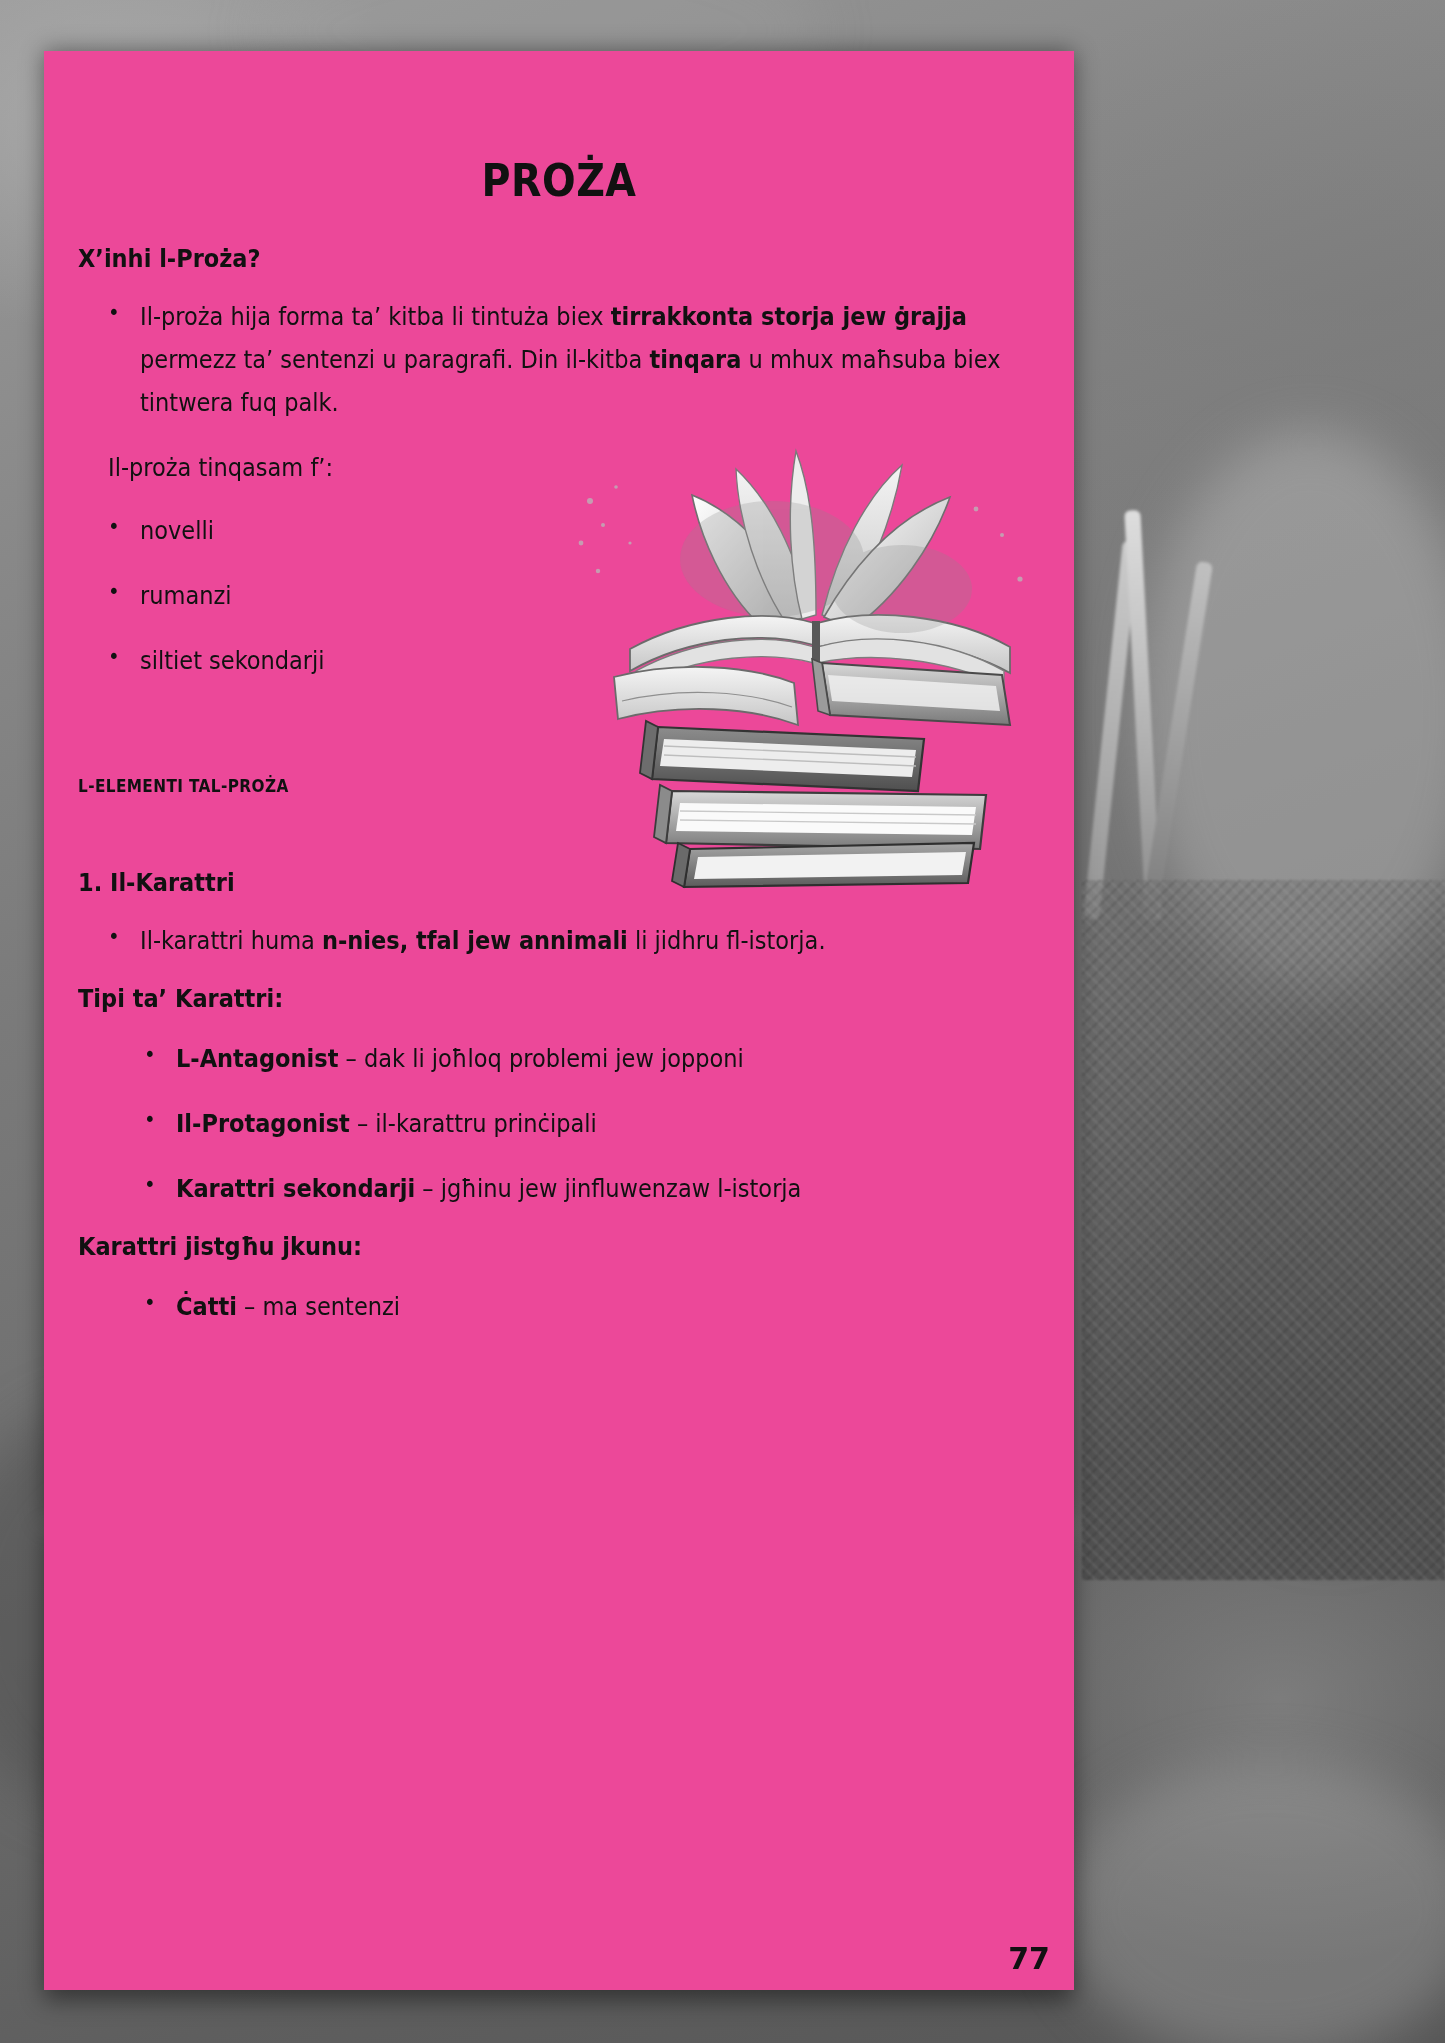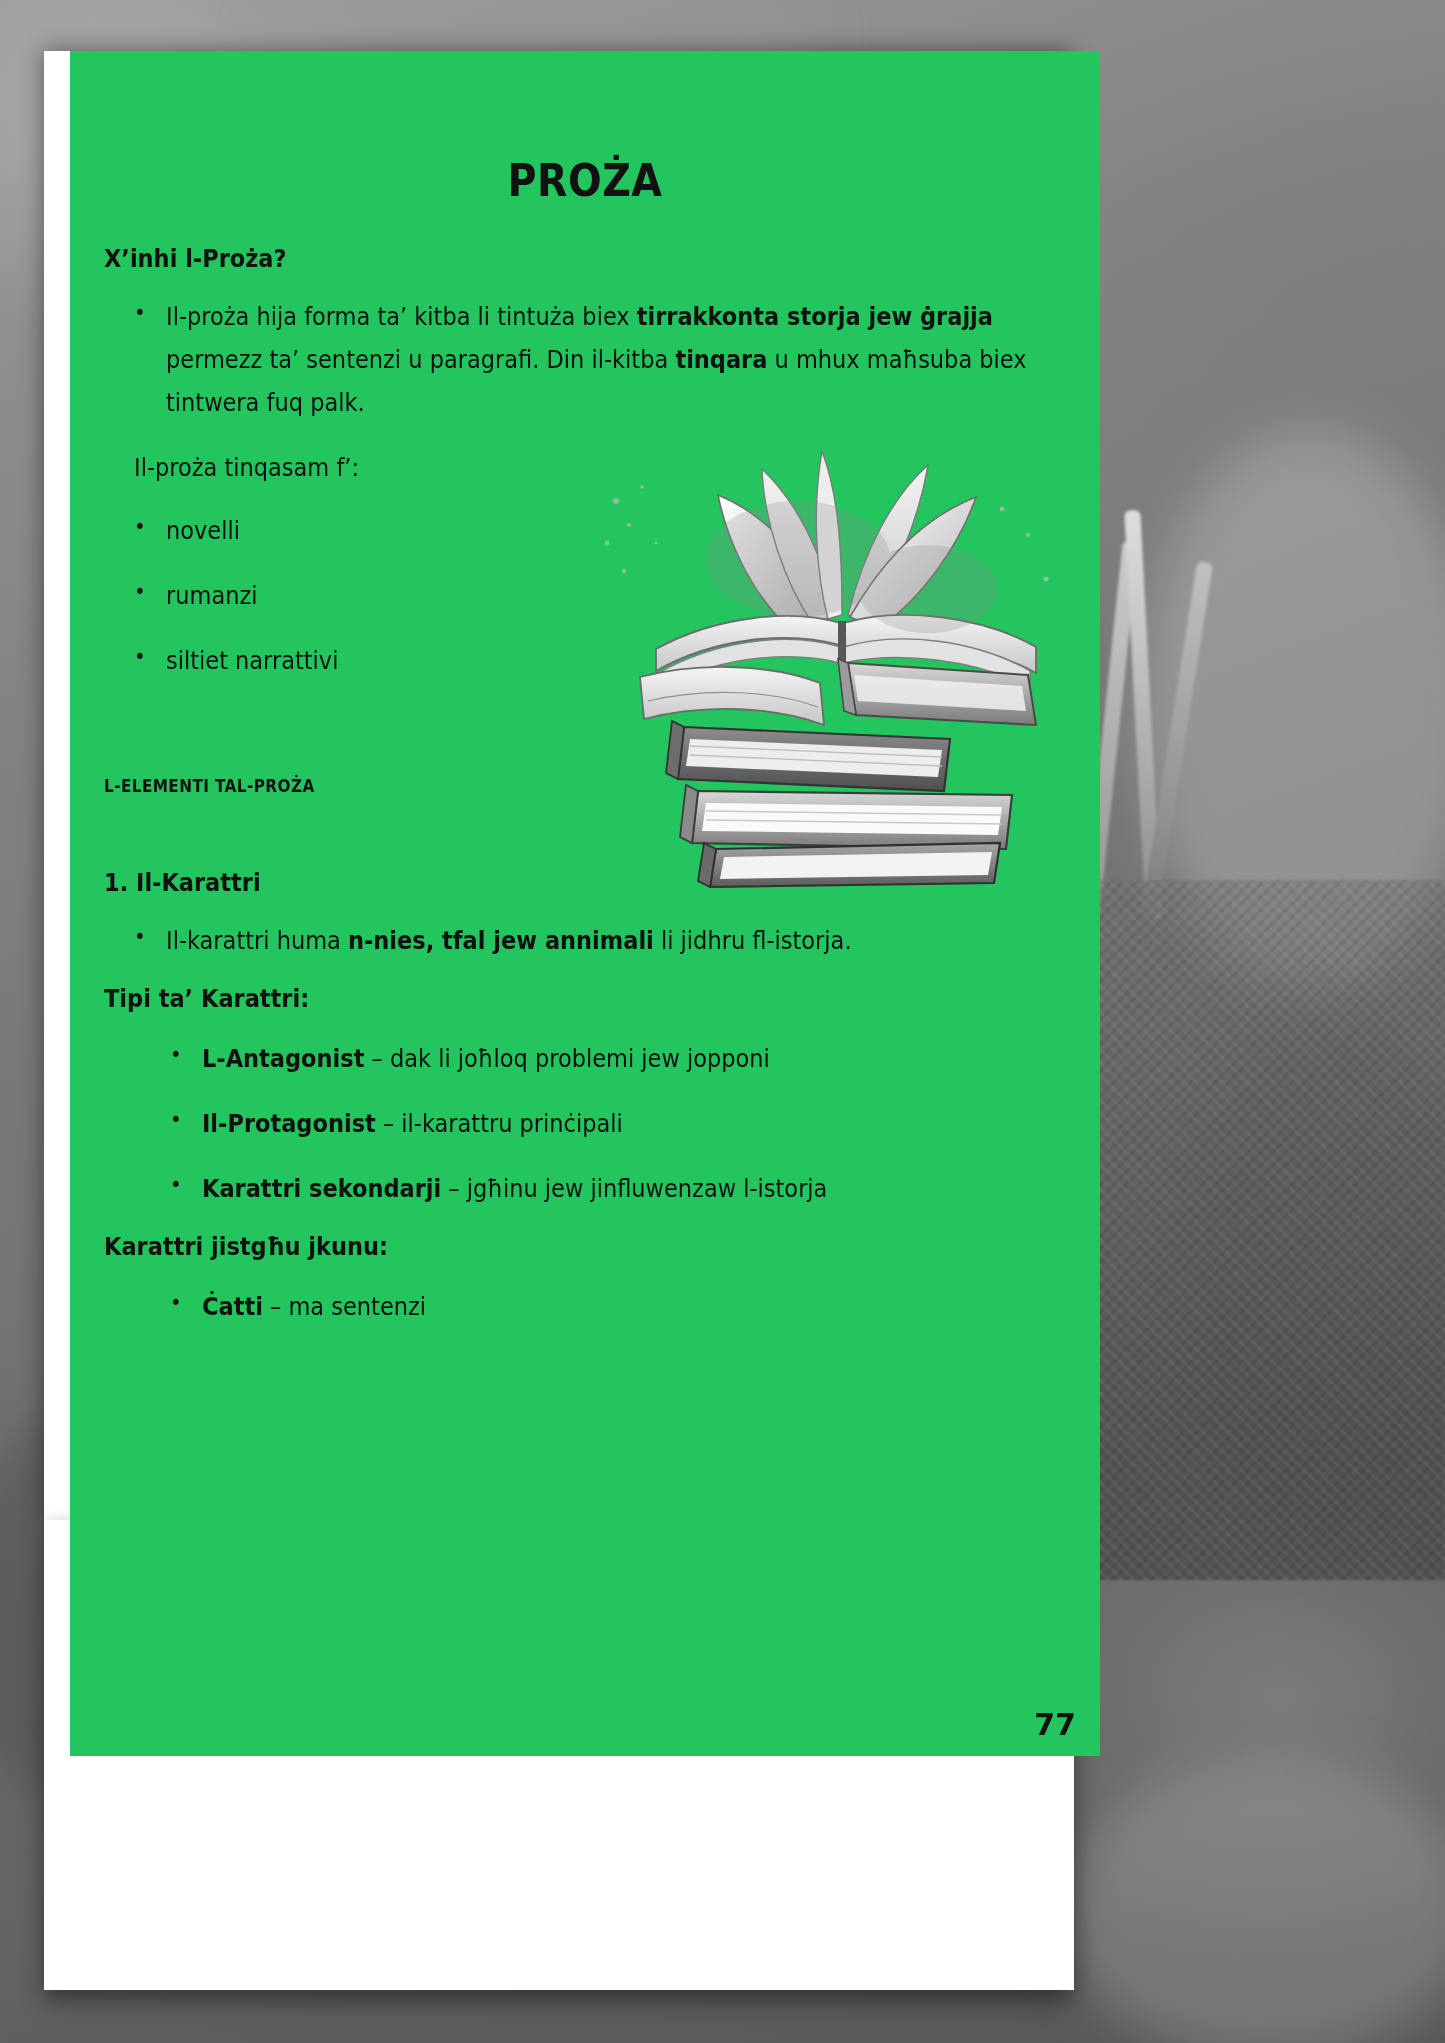--- a/index.html
+++ b/index.html
@@ -65,26 +65,25 @@
     position: absolute;
     left: 44px; top: 1520px;
     width: 1030px; height: 470px;
     background: #ffffff;
     box-shadow: 0 10px 22px rgba(0,0,0,0.45);
   }
 
   #page {
     position: absolute;
     left: 44px; top: 51px;
-    width: 1030px; height: 1705px;
-    background: #22c55e;
+    width: 1030px; height: 1939px;
+    background: #ec4899;
     color: #111;
     font-family: "DejaVu Sans Condensed", "Liberation Sans Narrow", "Liberation Sans", sans-serif;
     overflow: hidden;
-    margin-left: 26px;
   }
 
   
   #title {
     text-align: center;
     font-size: 44px;
     font-weight: 700;
     letter-spacing: 0.5px;
     margin-top: 104px;
   }
@@ -184,21 +183,21 @@
           <span>Il-proża hija forma ta’ kitba li tintuża biex </span><span class="txt-bold">tirrakkonta storja jew ġrajja</span><span> permezz ta’ sentenzi u paragrafi. Din il-kitba </span><span class="txt-bold">tinqara</span><span> u mhux maħsuba biex tintwera fuq palk.</span>
         </span>
       </li>
     </ul>
 
     <div class="para" style="padding-left:30px; margin-top:4px">Il-proża tinqasam f’:</div>
 
     <ul class="bl" style="margin-top:20px">
       <li>novelli</li>
       <li>rumanzi</li>
-      <li>siltiet narrattivi</li>
+      <li>siltiet sekondarji</li>
     </ul>
 
     <div class="sec-gap-lg"></div>
 
     <div class="h-caps">L-ELEMENTI TAL-PROŻA</div>
 
     <div class="sec-gap-lg"></div>
 
     <div class="h-bold" style="margin-top:0">1. Il-Karattri</div>
 

